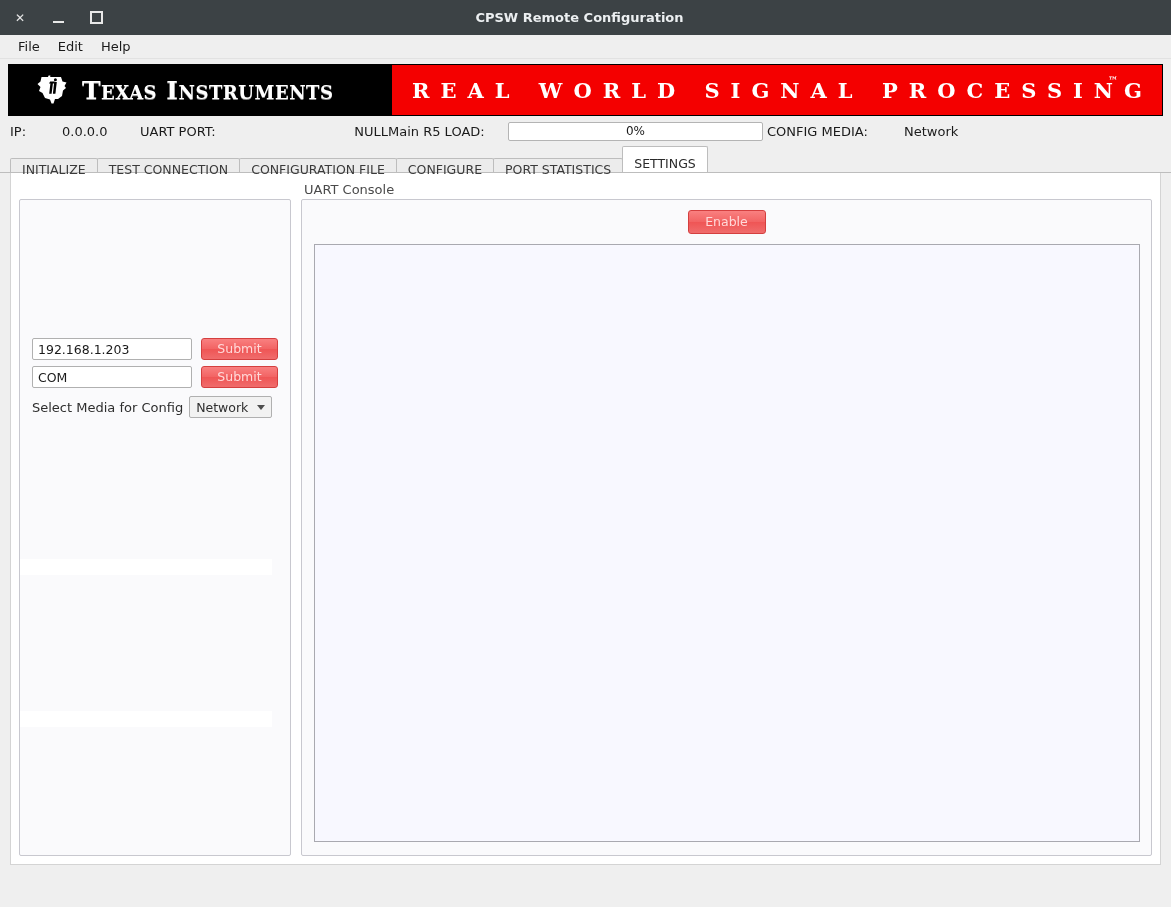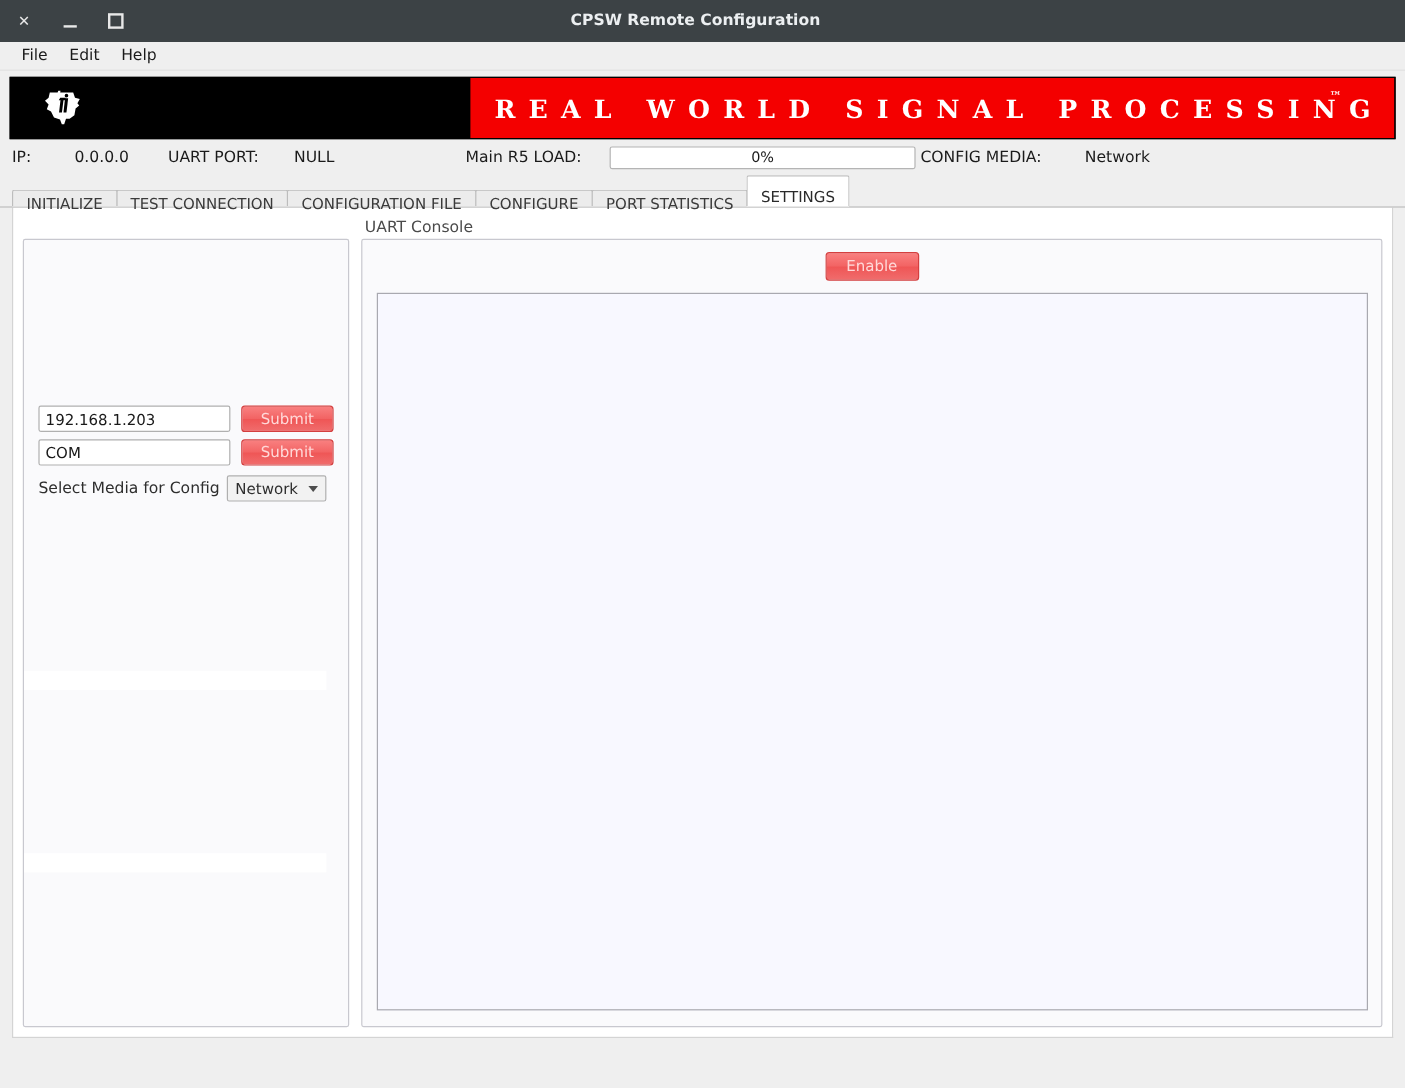--- a/index.html
+++ b/index.html
@@ -386,32 +386,33 @@
     <div class="ti-logo-mark">
       <svg width="34" height="30" viewBox="0 0 34 30" aria-hidden="true">
         <path fill="#ffffff" d="M6.5 2 L13 2 L13.6 0.6 L15.4 0.6 L15.2 2 L26 2 L27.5 6.5 L31.5 7.5
                                  L29.5 11 L31 13 L28 15.5 L27 21 L23 24 L20 24 L18.5 28.5 L16.5 28.5
                                  L15 24.5 L10 23 L7.5 18 L4 16 L5.5 12 L2.5 9 L5.5 6.5 Z"></path>
         <path fill="#000000" d="M15.2 6.5 L19.8 6.5 L19.3 8.6 L17.9 8.6 L16.6 18.8 L14.2 18.8 L15.4 8.6 L14 8.6 Z"></path>
         <circle fill="#000000" cx="20.4" cy="4.7" r="1.5"></circle>
         <path fill="#000000" d="M19.2 6.9 L21.8 6.9 L20.4 18.8 L17.9 18.8 Z"></path>
       </svg>
     </div>
+    <div class="ti-wordmark">Texas Instruments</div>
   </div>
   <div class="banner-right">
     <div class="banner-slogan">REAL WORLD SIGNAL PROCESSING</div>
     <div class="banner-tm">™</div>
   </div>
 </div>
 
 <div class="statusbar">
   <div class="st-label" style="width:52px;">IP:</div>
   <div class="st-value" style="width:78px;">0.0.0.0</div>
   <div class="st-label" style="width:105px;">UART PORT:</div>
-  <div class="st-value" style="width:143px;">NULL</div>
+  <div class="st-value" style="width:143px;text-align:right;">NULL</div>
   <div class="st-label" style="width:120px;">Main R5 LOAD:</div>
   <div class="progress">
     <span class="progress-text">0%</span>
   </div>
   <div class="st-label" style="width:137px; padding-left:4px;">CONFIG MEDIA:</div>
   <div class="st-value">Network</div>
 </div>
 
 <div class="tabstrip">
   <div class="tab">INITIALIZE</div>

